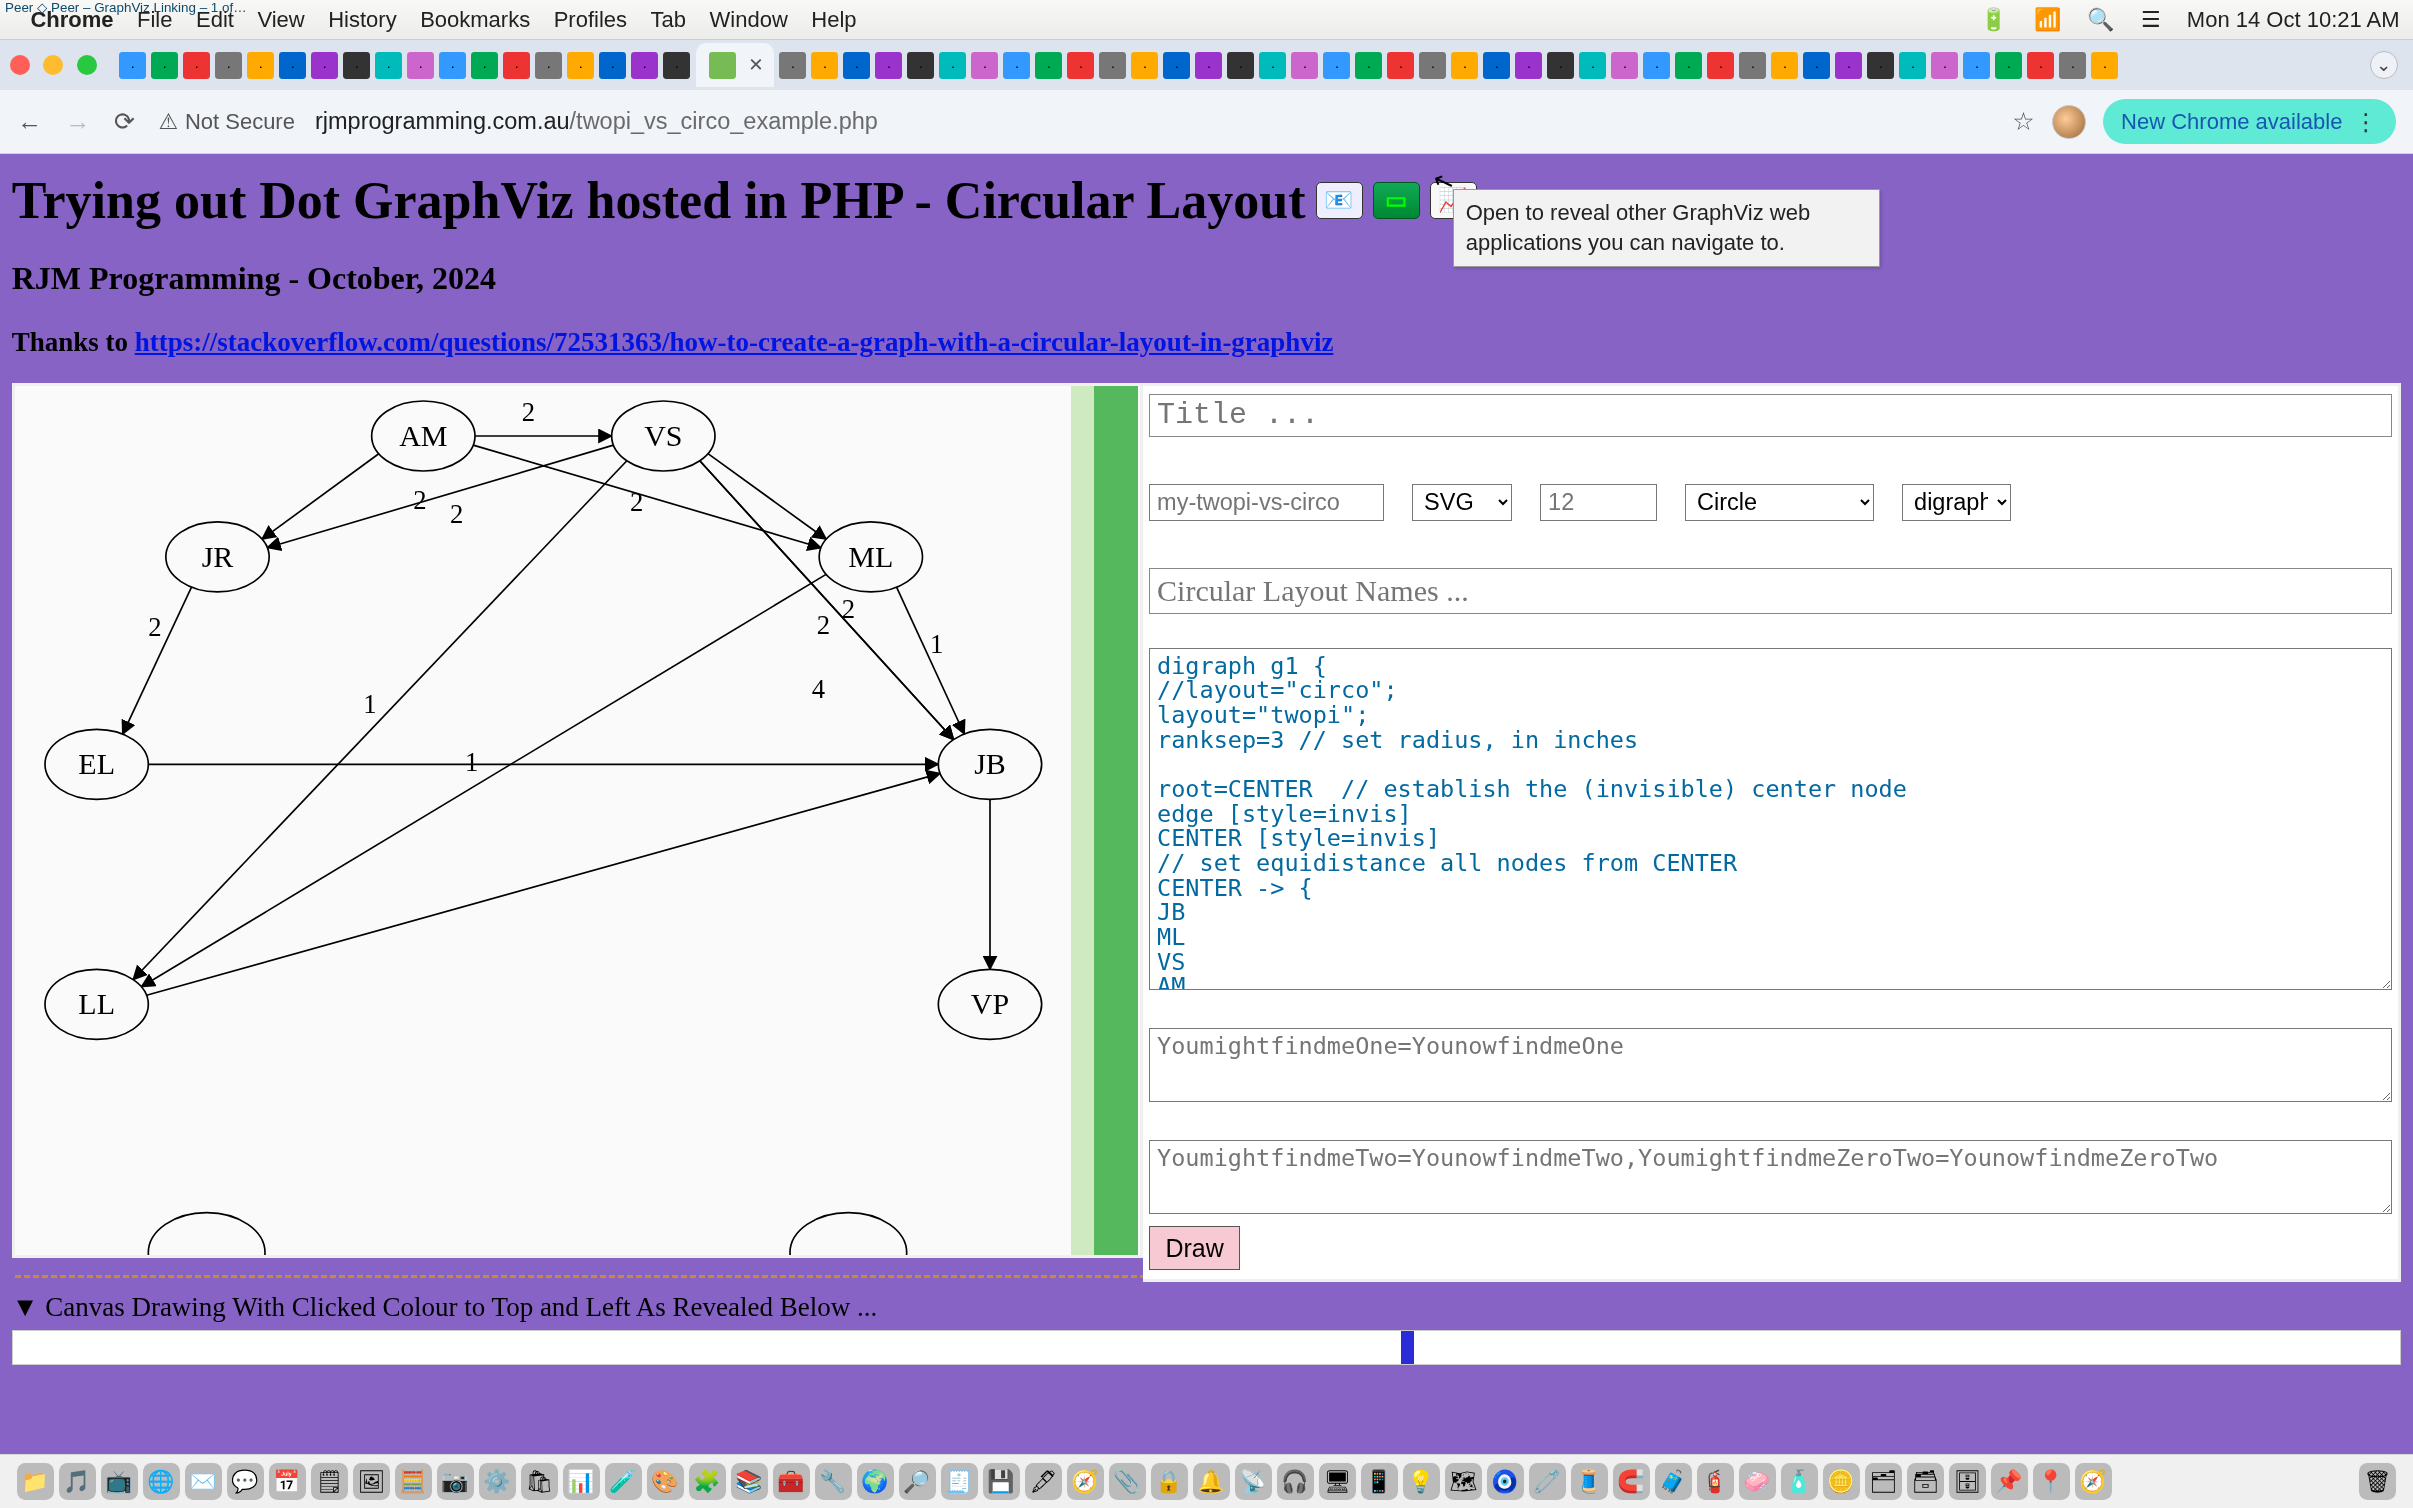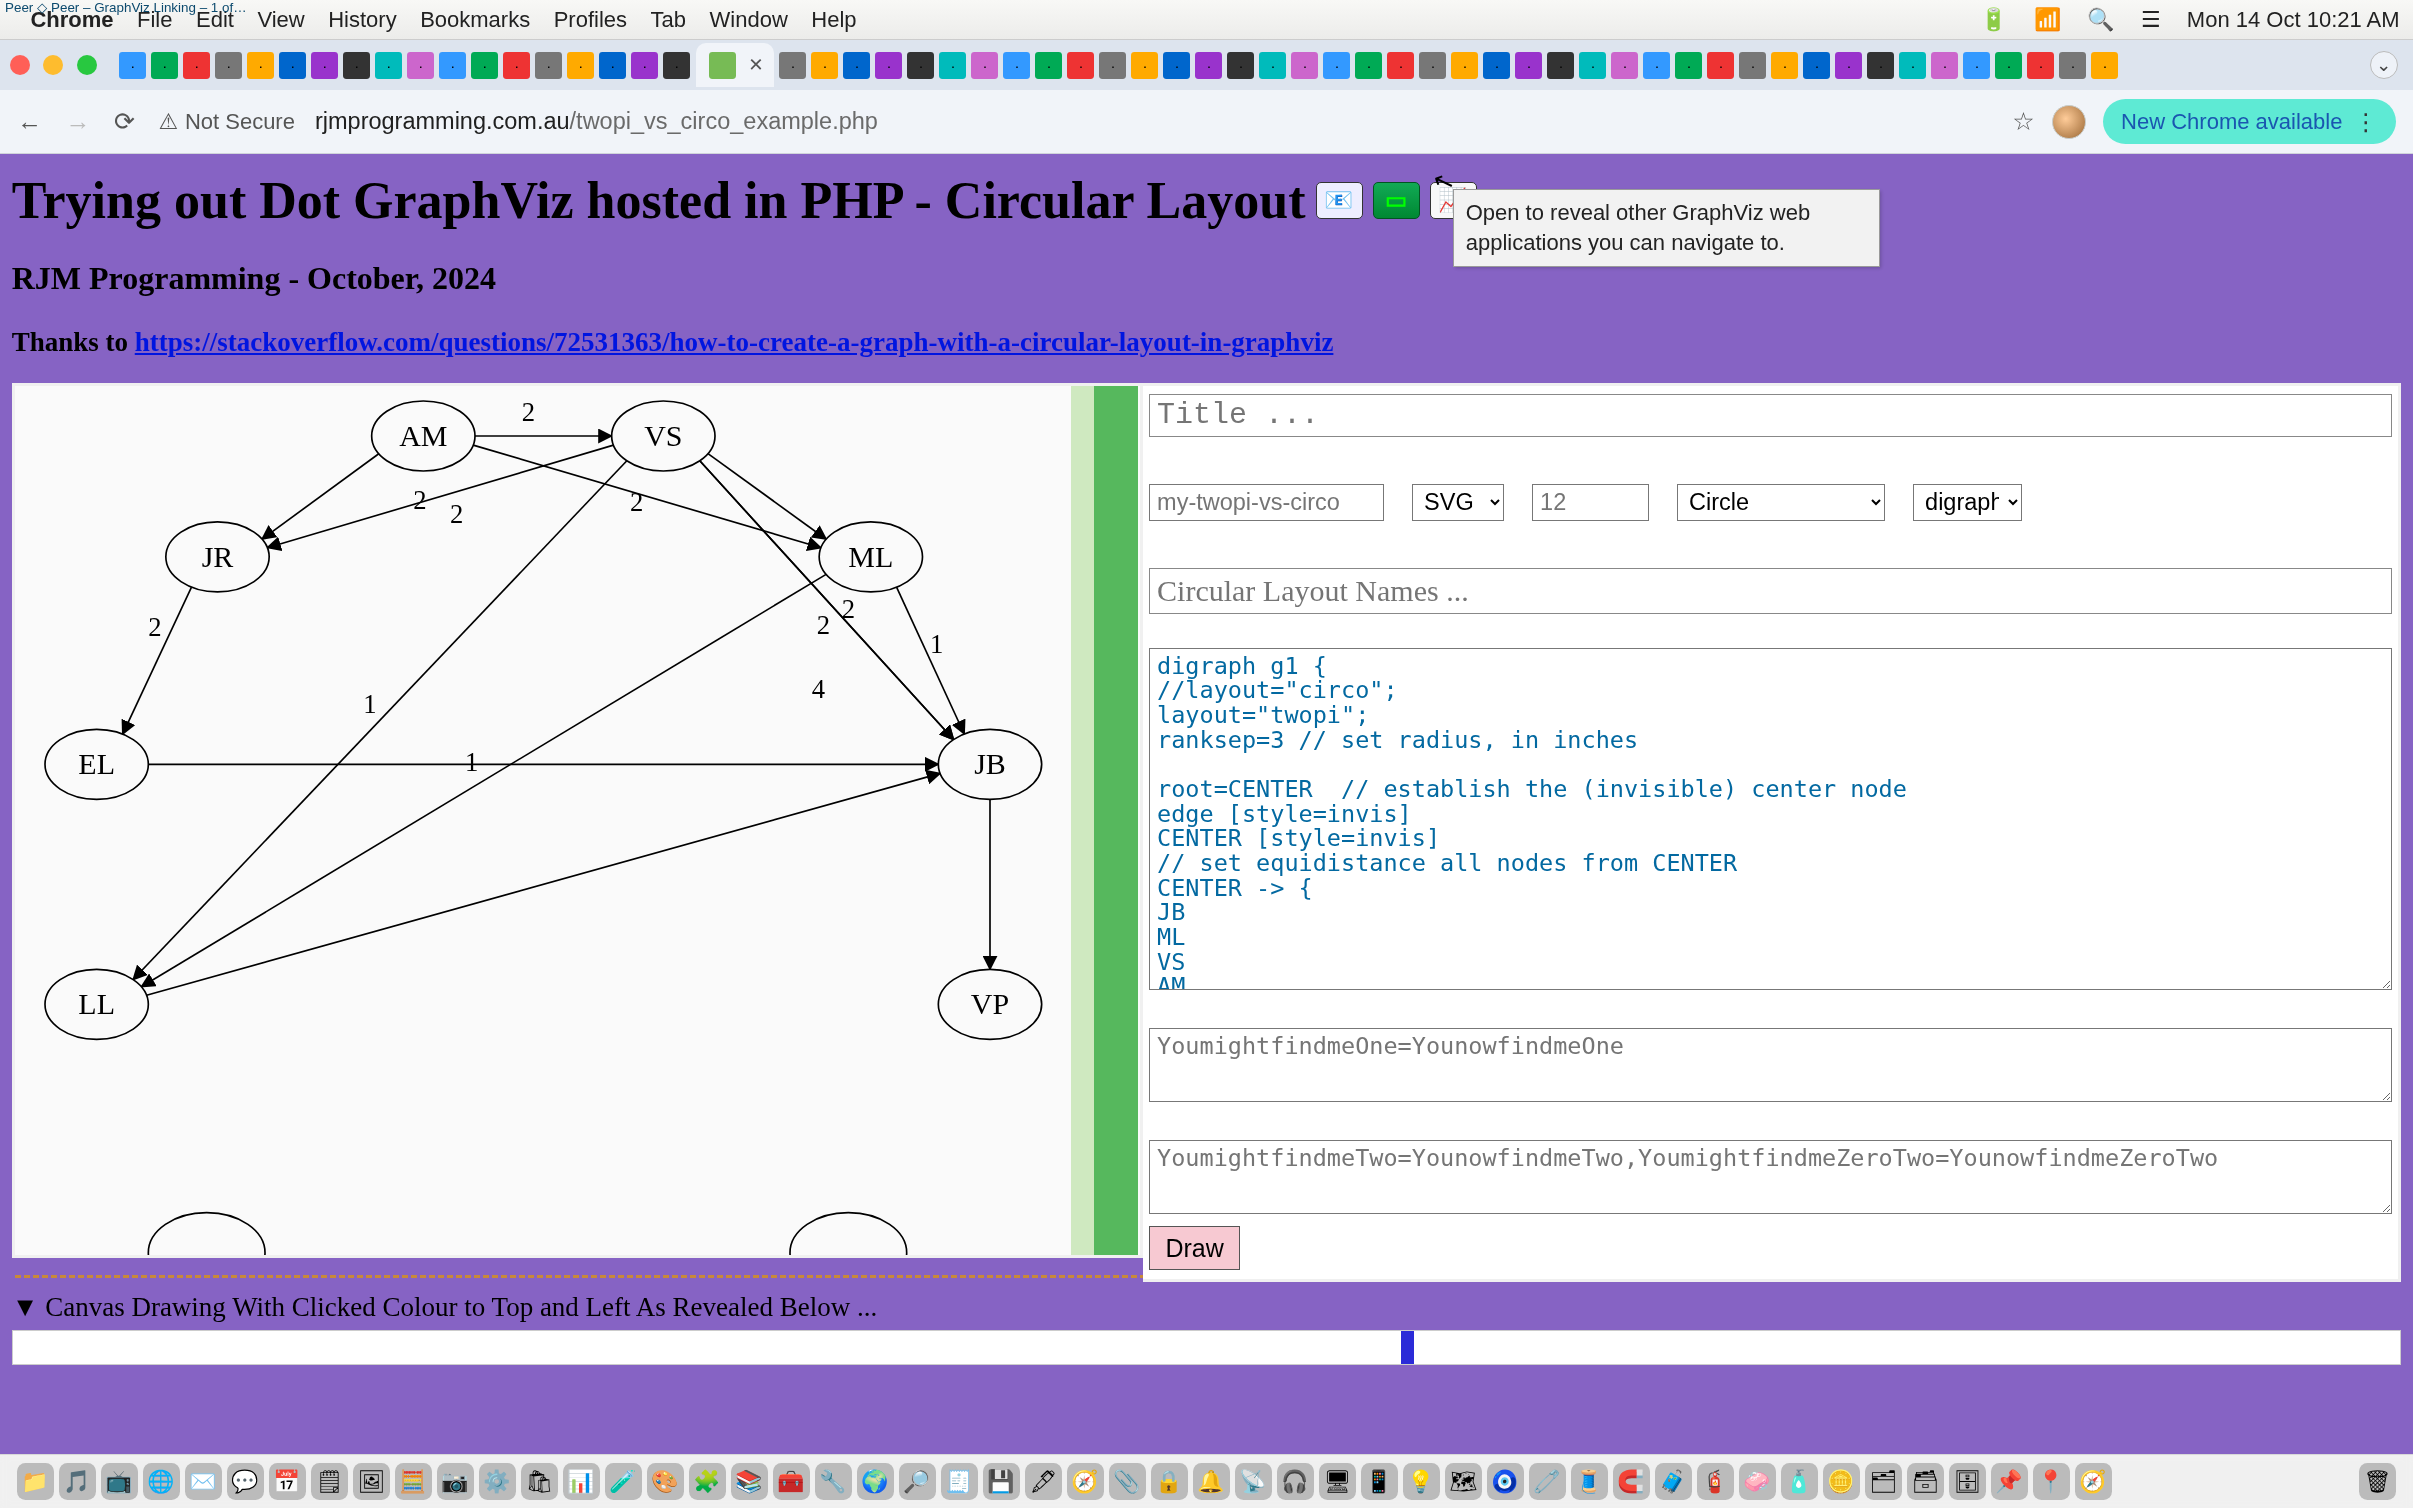--- a/index.html
+++ b/index.html
@@ -145,23 +145,23 @@
 }
 .form-pane .title-in {
   font-size: 30px; width: 100%; border: 0.8px solid #888; padding: 3.4px 6.7px;
   font-family: Liberation Mono, monospace; color: #333;
 }
 .ctrl-row { display: flex; gap: 28px; margin-top: 47px; }
 .ctrl-row input, .ctrl-row select {
   font-size: 23.5px; padding: 3.4px 6.7px; border: 1.7px solid #777; background: #fff; font-family: Arial, sans-serif;
 }
 .ctrl-row .fname { width: 235px; color: #999; }
-.ctrl-row .fmt { width: 92px; }
+.ctrl-row .fmt { width: 100px; }
 .ctrl-row .num { width: 117px; color: #999; }
-.ctrl-row .shape { width: 208px; }
+.ctrl-row .shape { width: 189px; }
 .ctrl-row .gtype { width: 109px; }
 .names-in { margin-top: 47px; font-size: 30px; width: 100%; border: 0.8px solid #888; padding: 5px 6.7px; font-family: Georgia, serif; }
 .ta {
   margin-top: 34px; width: 100%; font-family: "Menlo", "Consolas", monospace;
   font-size: 23.5px; border: 1.7px solid #777; padding: 5px 6.7px; resize: both;
   line-height: 1.05; color: #0369a1;
 }
 .ta.big { height: 342px; }
 .ta.sm { height: 74px; color: #999; }
 .draw-btn {

